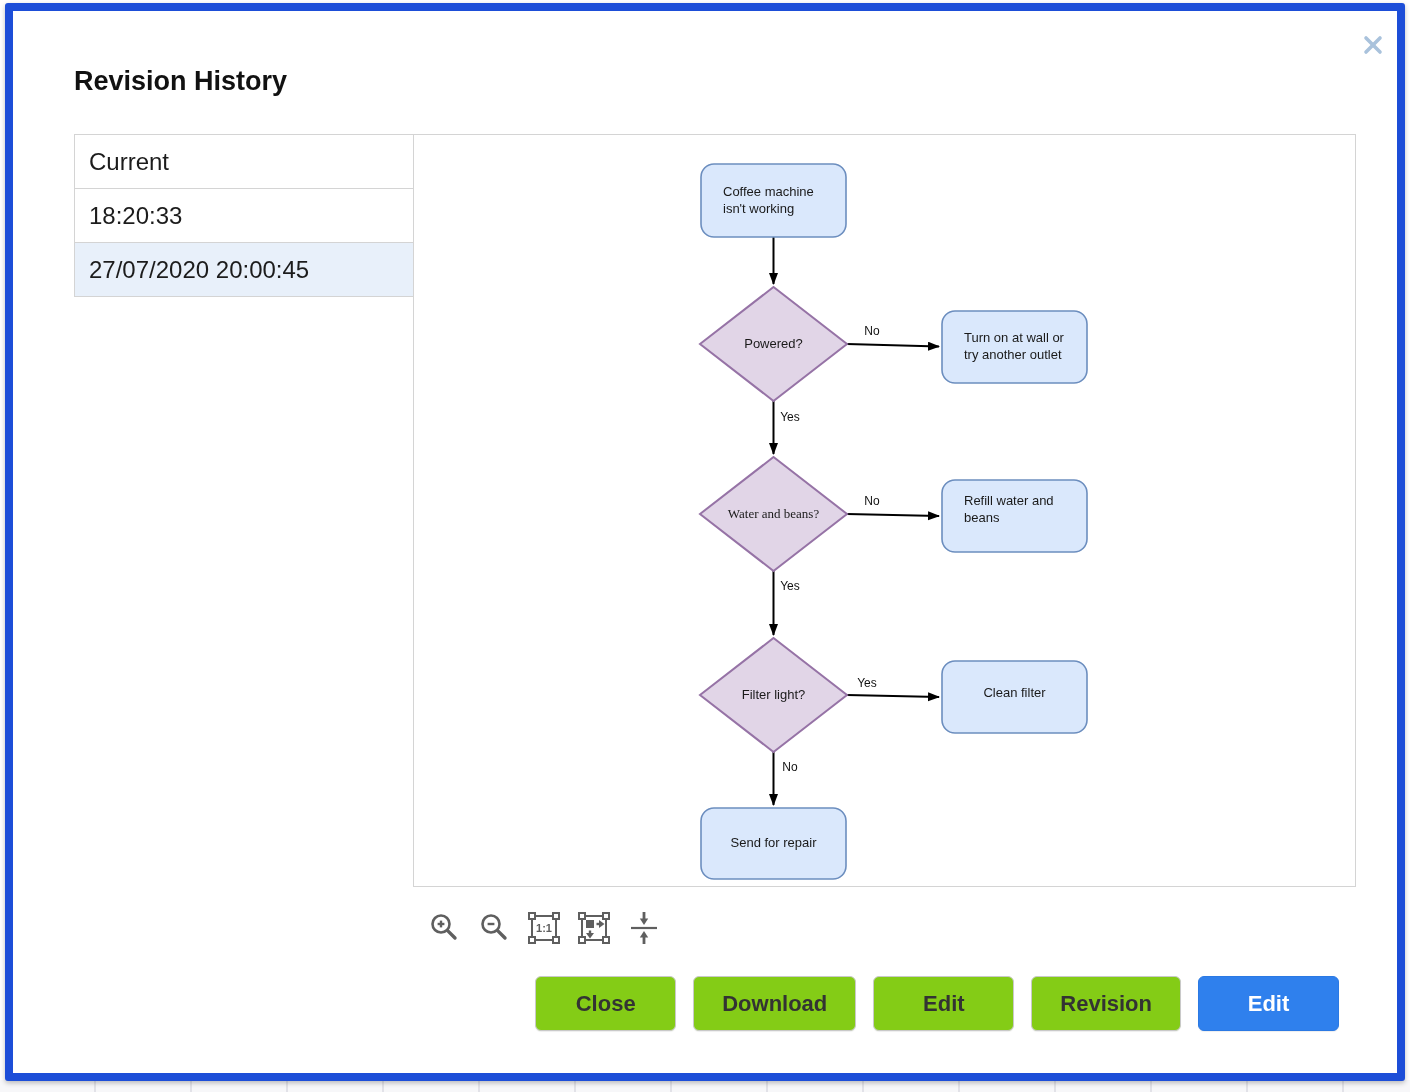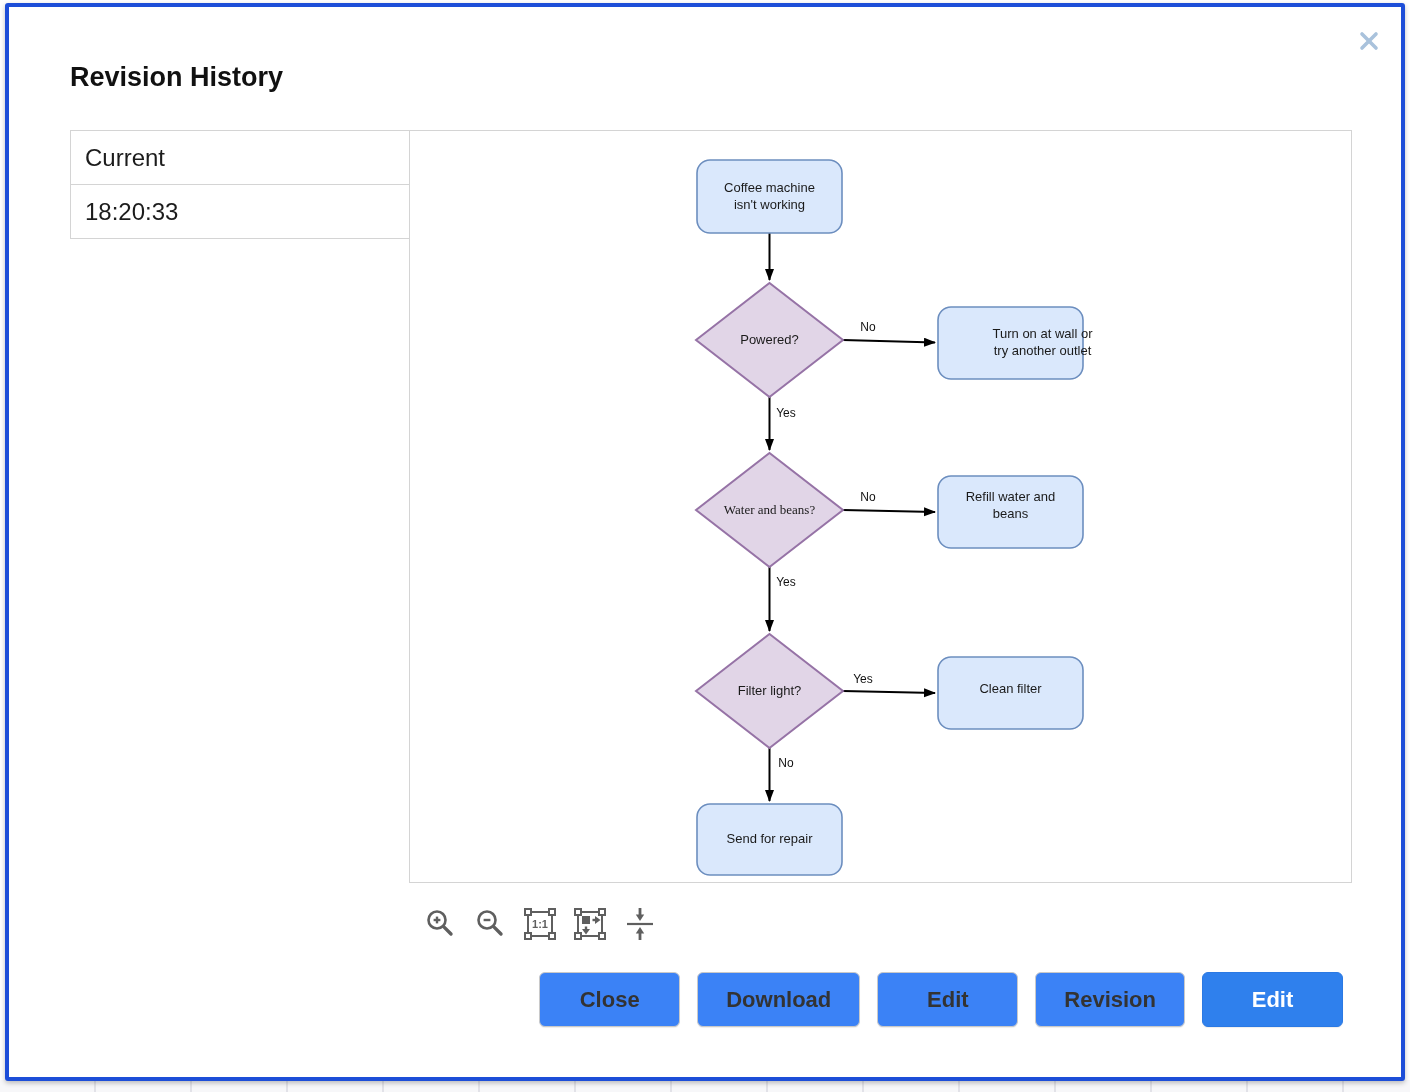--- a/index.html
+++ b/index.html
@@ -3,55 +3,55 @@
 <meta charset="utf-8">
 <style>
   * { margin:0; padding:0; box-sizing:border-box; }
   html,body { width:1410px; height:1092px; background:#ffffff; overflow:hidden;
               font-family:"Liberation Sans", sans-serif; }
 
   .bg-strip { position:absolute; left:0; top:1080px; width:1410px; height:12px;
     background:repeating-linear-gradient(90deg,#f7f7f9 0 94px,#e2e2e8 94px 96px); z-index:0; }
 
   .dialog { position:absolute; left:5px; top:3px; width:1400px; height:1078px;
-    background:#fff; border:4px solid #1d4ed8; border-radius:3px;
+    background:#fff; border:8px solid #1d4ed8; border-radius:3px;
     box-shadow:0 2px 5px rgba(0,0,0,0.25); z-index:1; }
 
   .title { position:absolute; left:61px; top:55px; font-size:27px; font-weight:700; color:#111; }
 
   .close-btn { position:absolute; left:1346px; top:20px; width:28px; height:28px;
     display:flex; align-items:center; justify-content:center; cursor:pointer; }
 
   
   .rev-list { position:absolute; left:61px; top:123px; width:340px;
     border:1px solid #d4d4d4; border-bottom:none; background:#fff; }
   .rev-row { height:54px; border-bottom:1px solid #d4d4d4; display:flex; align-items:center;
     padding-left:14px; font-size:24px; color:#1c1c1c; cursor:pointer; background:#fff; }
   .rev-row.selected { background:#e8f0fa; }
 
   
   .preview { position:absolute; left:400px; top:123px; width:943px; height:753px;
     border:1px solid #d4d4d4; background:#fff; }
   .preview svg.flow { position:absolute; left:0; top:0; }
   .node-label { position:absolute; display:flex; align-items:center; justify-content:center;
-    text-align:center; font-size:13px; line-height:1.3; color:#1a1a1a; padding:0 22px; }
+    text-align:left; font-size:13px; line-height:1.3; color:#1a1a1a; padding:0 22px; }
   .edge-label { position:absolute; transform:translate(-50%,-50%); font-size:12px; color:#111;
     white-space:nowrap; }
 
   
   .toolbar { position:absolute; left:412px; top:894px; height:46px; display:flex;
     align-items:center; gap:12px; }
   .tool-btn { width:38px; height:40px; display:flex; align-items:center; justify-content:center;
     cursor:pointer; background:transparent; border:none; }
 
   
   .footer { position:absolute; top:965px; left:0; right:58px; display:flex;
     justify-content:flex-end; gap:17px; }
   .btn { min-width:141px; height:55px; padding:0 28px; border:1px solid #c9c9c9; border-radius:6px;
-    background:#3b82f6; box-shadow:0 1px 1px rgba(0,0,0,0.07); font-family:"Liberation Sans",sans-serif;
+    background:#84cc16; box-shadow:0 1px 1px rgba(0,0,0,0.07); font-family:"Liberation Sans",sans-serif;
     font-size:22px; font-weight:600; color:#333; display:flex; align-items:center;
     justify-content:center; cursor:pointer; }
   .btn.primary { background:#2f80ed; border-color:#2b79e3; color:#fff; }
 </style>
 </head>
 <body>
 
 <div class="bg-strip"></div>
 
 <div class="dialog">
@@ -64,20 +64,23 @@
       <line x1="18" y1="4" x2="4" y2="18" stroke="#a9c2dc" stroke-width="3.6" stroke-linecap="round"></line>
     </svg>
   </div>
 
   <div class="rev-list">
     <div class="rev-row">
       <span>Current</span>
     </div>
     <div class="rev-row">
       <span>18:20:33</span>
+    </div>
+    <div class="rev-row selected">
+      <span>27/07/2020 20:00:45</span>
     </div>
   </div>
 
   <div class="preview">
     <svg class="flow" width="941" height="751" viewBox="0 0 941 751">
       <defs>
         <marker id="ah" markerWidth="13" markerHeight="10" refX="11" refY="4.5" orient="auto" markerUnits="userSpaceOnUse">
           <path d="M0,0 L12,4.5 L0,9 z" fill="#000"></path>
         </marker>
       </defs>
@@ -96,21 +99,21 @@
       <rect x="528" y="526" width="145" height="72" rx="13" fill="#dae8fc" stroke="#6c8ebf" stroke-width="1.6"></rect>
       <rect x="287" y="673" width="145" height="71" rx="13" fill="#dae8fc" stroke="#6c8ebf" stroke-width="1.6"></rect>
 
       <polygon points="286,209 359.5,152 433,209 359.5,266" fill="#e1d5e7" stroke="#9673a6" stroke-width="2"></polygon>
       <polygon points="286,379 359.5,322 433,379 359.5,436" fill="#e1d5e7" stroke="#9673a6" stroke-width="2"></polygon>
       <polygon points="286,560 359.5,503 433,560 359.5,617" fill="#e1d5e7" stroke="#9673a6" stroke-width="2"></polygon>
     </svg>
 
     <div class="node-label" style="left:287px; top:29px;  width:145px; height:73px;">Coffee machine isn't working</div>
     <div class="node-label" style="left:286px; top:152px; width:147px; height:114px;">Powered?</div>
-    <div class="node-label" style="left:528px; top:176px; width:145px; height:72px;margin-left:32px;">Turn on at wall or try another outlet</div>
+    <div class="node-label" style="left:528px; top:176px; width:145px; height:72px;">Turn on at wall or try another outlet</div>
     <div class="node-label" style="left:286px; top:322px; width:147px; height:114px;font-family:Liberation Serif, serif;">Water and beans?</div>
     <div class="node-label" style="left:528px; top:345px; width:145px; height:60px;">Refill water and beans</div>
     <div class="node-label" style="left:286px; top:503px; width:147px; height:114px;">Filter light?</div>
     <div class="node-label" style="left:528px; top:526px; width:145px; height:64px;">Clean filter</div>
     <div class="node-label" style="left:287px; top:673px; width:145px; height:71px;">Send for repair</div>
 
     <div class="edge-label" style="left:458px; top:196px;">No</div>
     <div class="edge-label" style="left:376px; top:282px;">Yes</div>
     <div class="edge-label" style="left:458px; top:366px;">No</div>
     <div class="edge-label" style="left:376px; top:451px;">Yes</div>

